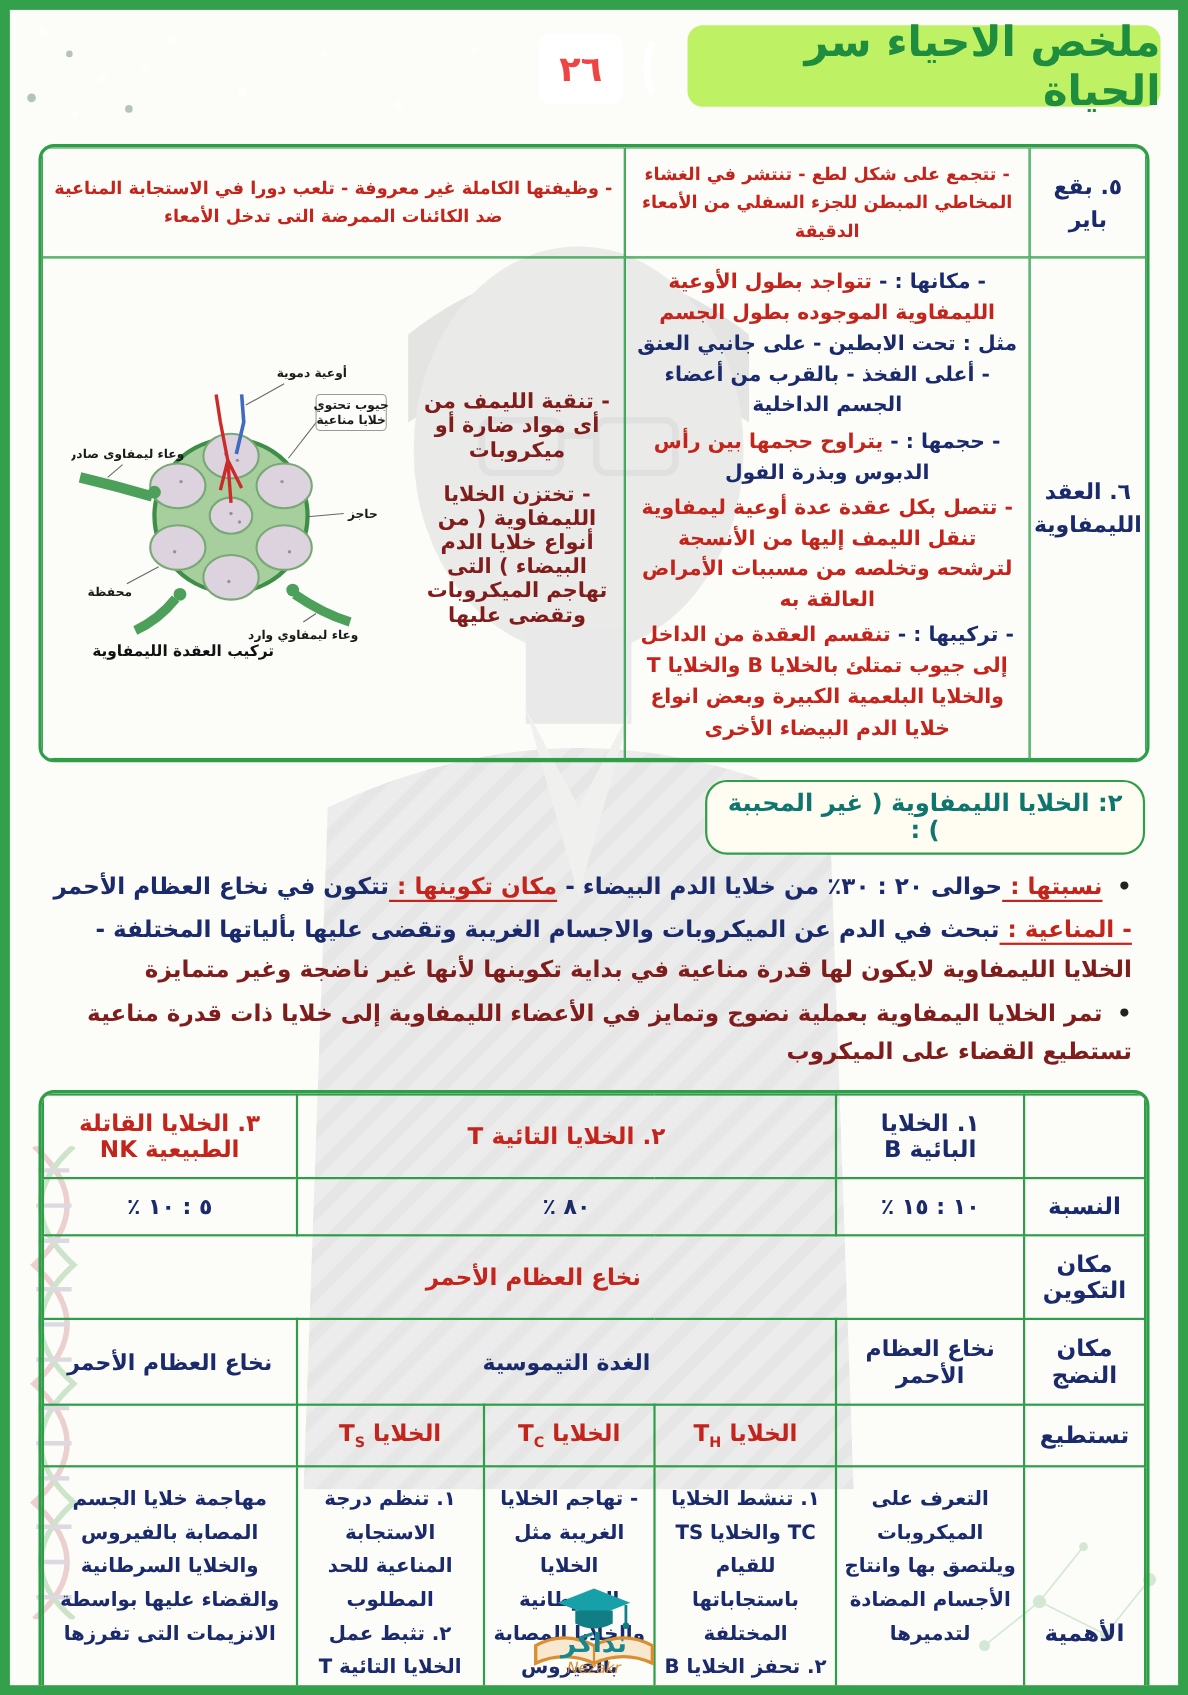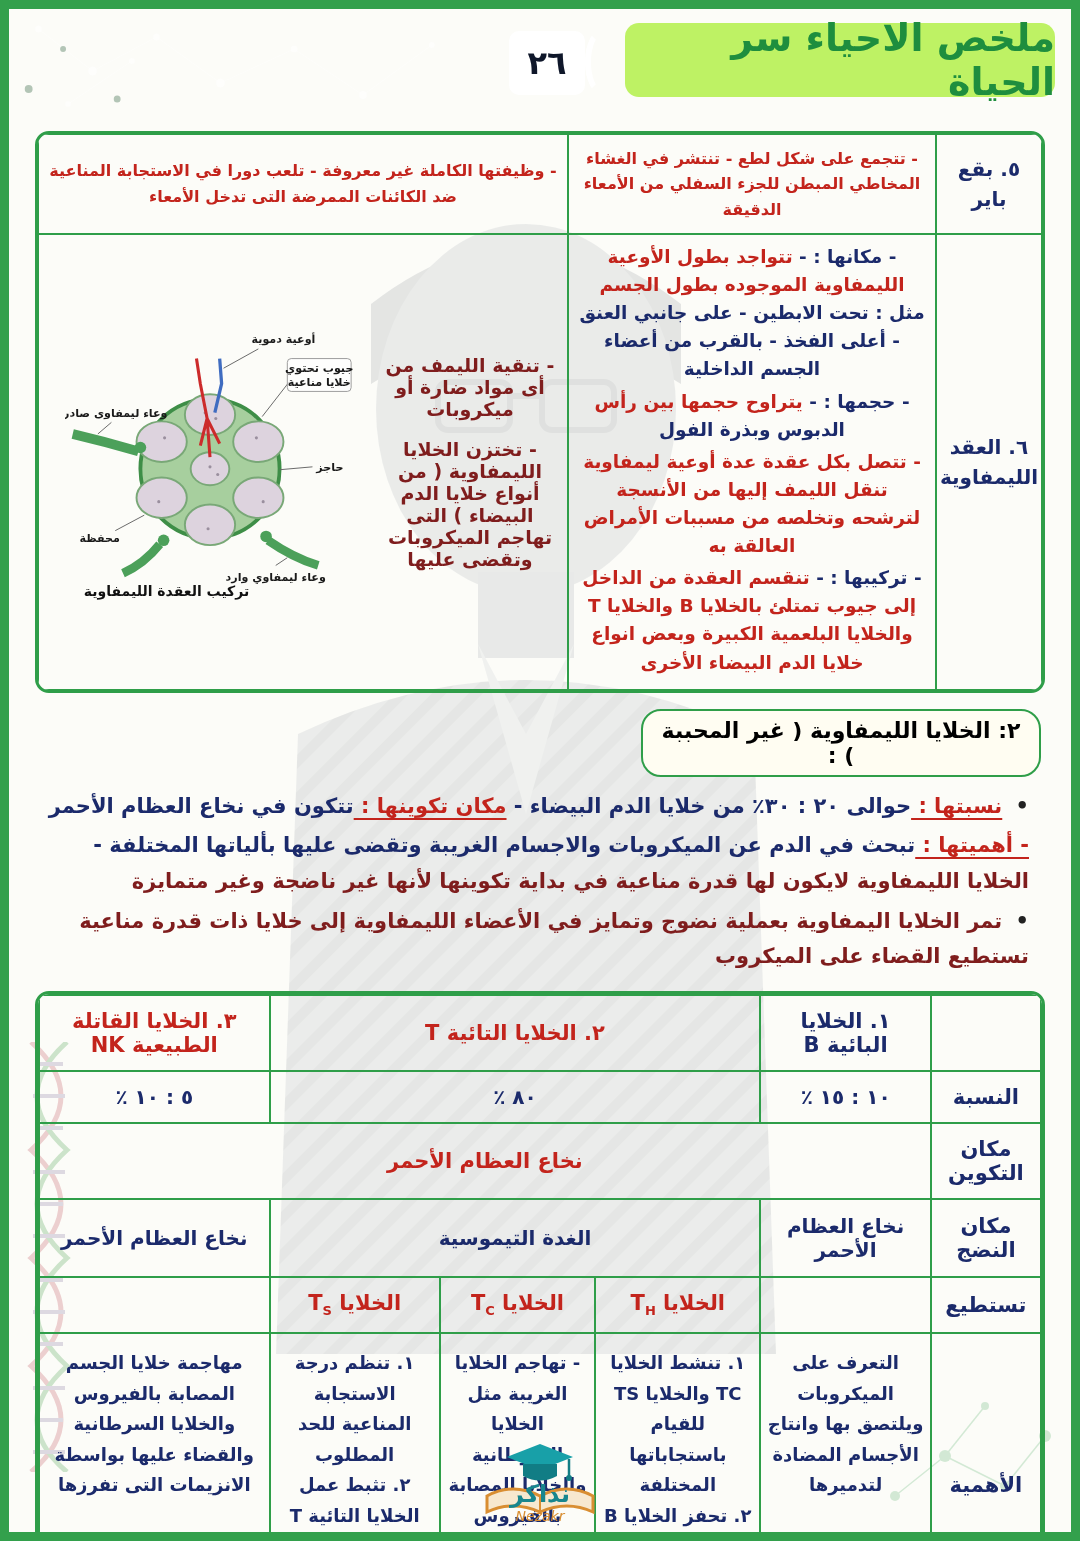--- a/index.html
+++ b/index.html
@@ -33,25 +33,25 @@
   }
   .banner-net { position:absolute; inset:0; width:100%; height:100%; }
   .title-box {
     position: absolute; top: 14px; right: 16px;
     width: 430px; height: 74px;
     background: #bef264; border-radius: 14px;
     display: flex; align-items: center; justify-content: center;
     color: #1e8e3e; font-size: 38px; font-weight: bold;
   }
   .page-num {
-    position: absolute; top: 22px; right: 486px;
+    position: absolute; top: 22px; right: 505px;
     width: 76px; height: 64px;
     background: #ffffff; border-radius: 10px;
     display: flex; align-items: center; justify-content: center;
-    font-size: 32px; font-weight: bold; color: #0f172a;
+    font-size: 32px; font-weight: bold; color: #ef4444;
   }
   .brace {
     position:absolute; top:20px; right:452px; width:34px; height:66px;
     border:6px solid transparent; border-left:6px solid #ffffff;
     border-radius:50%;
   }
 
   
   .t1 {
     margin: 14px 26px 0 26px;
@@ -85,21 +85,21 @@
   .red  { color:#c3241c; }
   .greenb { color:#7f1d1d; }
 
   
   .pill {
     margin: 16px 30px 0 0;
     width: 400px;
     border: 2.5px solid #2f9e49;
     border-radius: 20px;
     background: #fffdf2;
-    color: #000000; font-weight: bold; font-size: 22px;
+    color: #0f766e; font-weight: bold; font-size: 22px;
     text-align: center; padding: 7px 10px;
   }
 
   
   .bullets { margin: 12px 42px 0 38px; font-weight: bold; font-size: 21px; line-height: 1.7; color:#1b2a6b; }
   .bullets p { text-align: right; margin-bottom: 4px; }
   .red-u { color:#c3241c; text-decoration: underline; text-underline-offset: 5px; }
   .bullet-dot { color:#222; padding-left:6px; }
 
   
@@ -309,21 +309,21 @@
     </div>
 
     <div class="pill">٢: الخلايا الليمفاوية ( غير المحببة ) :</div>
 
     <div class="bullets">
       <p>
         <span class="bullet-dot">•</span>
         <span class="red-u">نسبتها : </span><span class="navy"> حوالى ٢٠ : ٣٠٪ من خلايا الدم البيضاء - </span><span class="red-u">مكان تكوينها : </span><span class="navy"> تتكون في نخاع العظام الأحمر</span>
       </p>
       <p>
-        <span class="red-u">- أهميتها : </span><span class="navy"> تبحث في الدم عن الميكروبات والاجسام الغريبة وتقضى عليها بألياتها المختلفة - </span><span class="greenb">الخلايا الليمفاوية لايكون لها قدرة مناعية في بداية تكوينها لأنها غير ناضجة وغير متمايزة</span>
+        <span class="red-u">- المناعية : </span><span class="navy"> تبحث في الدم عن الميكروبات والاجسام الغريبة وتقضى عليها بألياتها المختلفة - </span><span class="greenb">الخلايا الليمفاوية لايكون لها قدرة مناعية في بداية تكوينها لأنها غير ناضجة وغير متمايزة</span>
       </p>
       <p>
         <span class="bullet-dot">•</span>
         <span class="greenb">تمر الخلايا اليمفاوية بعملية نضوج وتمايز في الأعضاء الليمفاوية إلى خلايا ذات قدرة مناعية تستطيع القضاء على الميكروب</span>
       </p>
     </div>
 
     <div class="t2wrap">
       <table class="t2">
         <colgroup>

